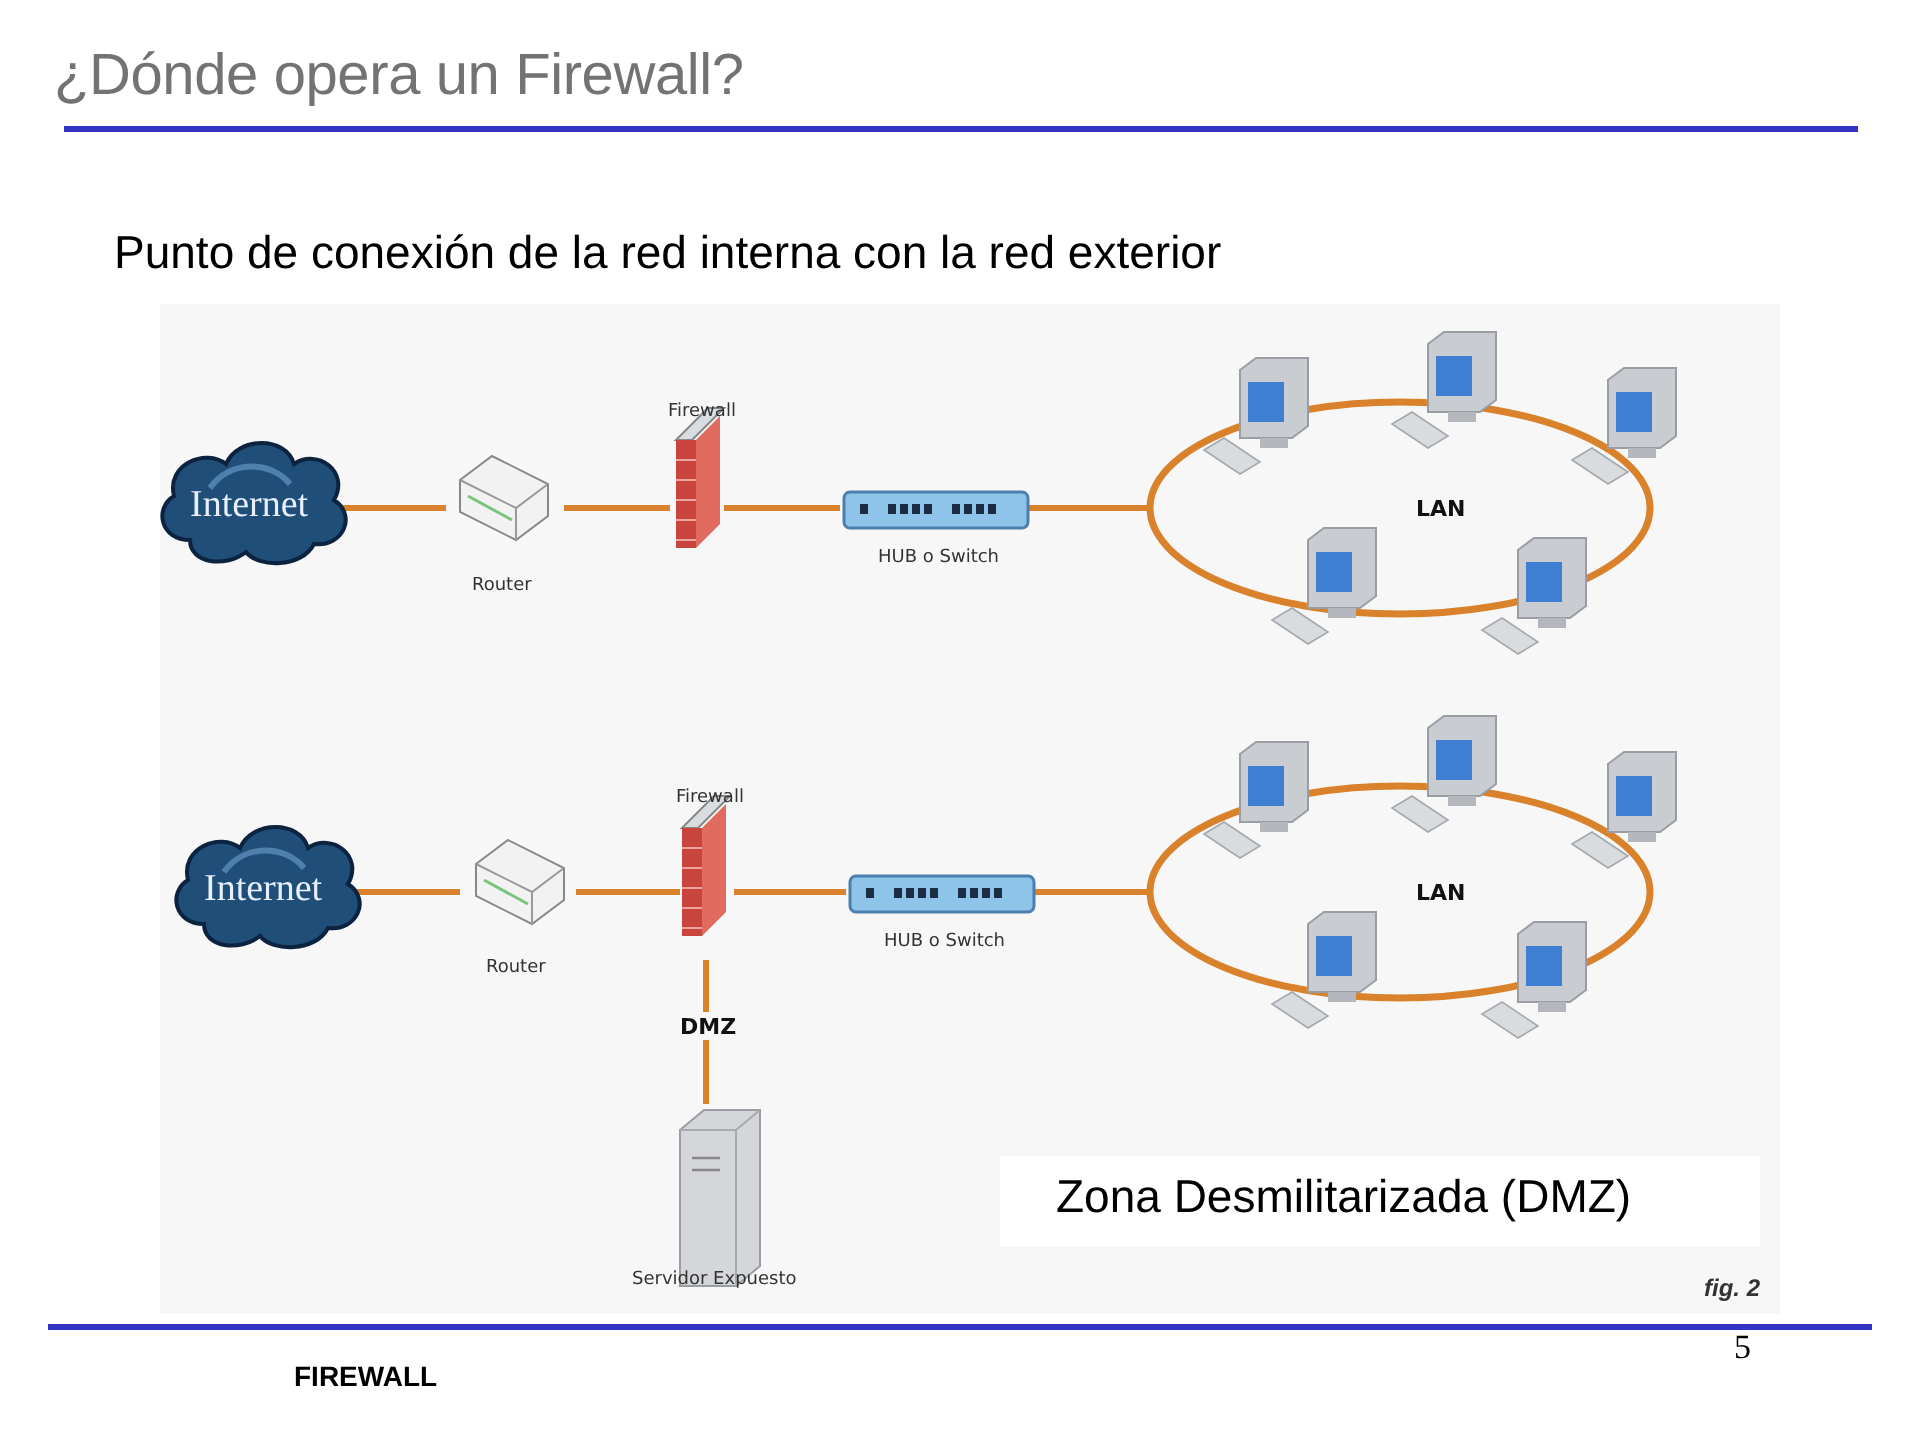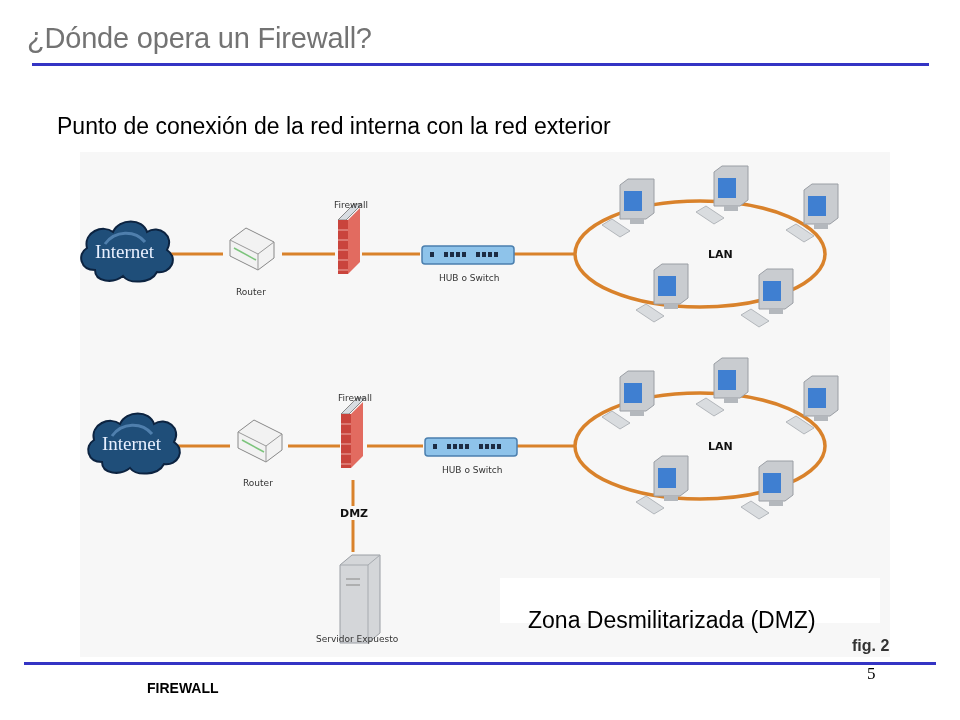--- a/index.html
+++ b/index.html
@@ -5,22 +5,22 @@
   html, body { margin:0; padding:0; }
   body { width:960px; height:720px; background:#ffffff; position:relative; overflow:hidden; font-family:"Liberation Sans", sans-serif; }
   .title { position:absolute; left:27px; top:22px; font-size:29px; color:#737373; letter-spacing:-0.2px; }
   .rule { position:absolute; height:3px; background:#3434c4; }
   .rule.top { left:32px; top:63px; width:897px; }
   .rule.bottom { left:24px; top:662px; width:912px; }
   .subtitle { position:absolute; left:57px; top:113px; font-size:23px; color:#000; }
   .figure { position:absolute; left:80px; top:152px; width:810px; height:505px; background:#f7f7f7; }
   .figure svg { position:absolute; left:0; top:0; }
   .caption-box { position:absolute; left:500px; top:578px; width:380px; height:45px; background:#fff; }
-  .caption { position:absolute; left:528px; top:607px; font-size:23px; color:#000; }
-  .figlabel { position:absolute; left:852px; top:637px; font-size:16px; font-weight:bold; color:#333; }
+  .caption { position:absolute; left:528px; top:585px; font-size:23px; color:#000; }
+  .figlabel { position:absolute; left:852px; top:637px; font-size:12px; font-weight:bold; color:#333;font-style:italic; }
   .pagenum { position:absolute; left:867px; top:664px; font-size:17px; font-family:"Liberation Serif", serif; color:#000; }
   .footer { position:absolute; left:147px; top:680px; font-size:14px; font-weight:bold; color:#000; }
   .lbl { font-family:"DejaVu Sans", sans-serif; font-size:9px; fill:#333; }
   .lblb { font-family:"DejaVu Sans", sans-serif; font-size:11px; font-weight:bold; fill:#111; }
   .cloudtxt { font-family:"Liberation Serif", serif; font-size:19px; fill:#e8f0ff; }
 </style>
 </head>
 <body>
 
 <div class="title">¿Dónde opera un Firewall?</div>

